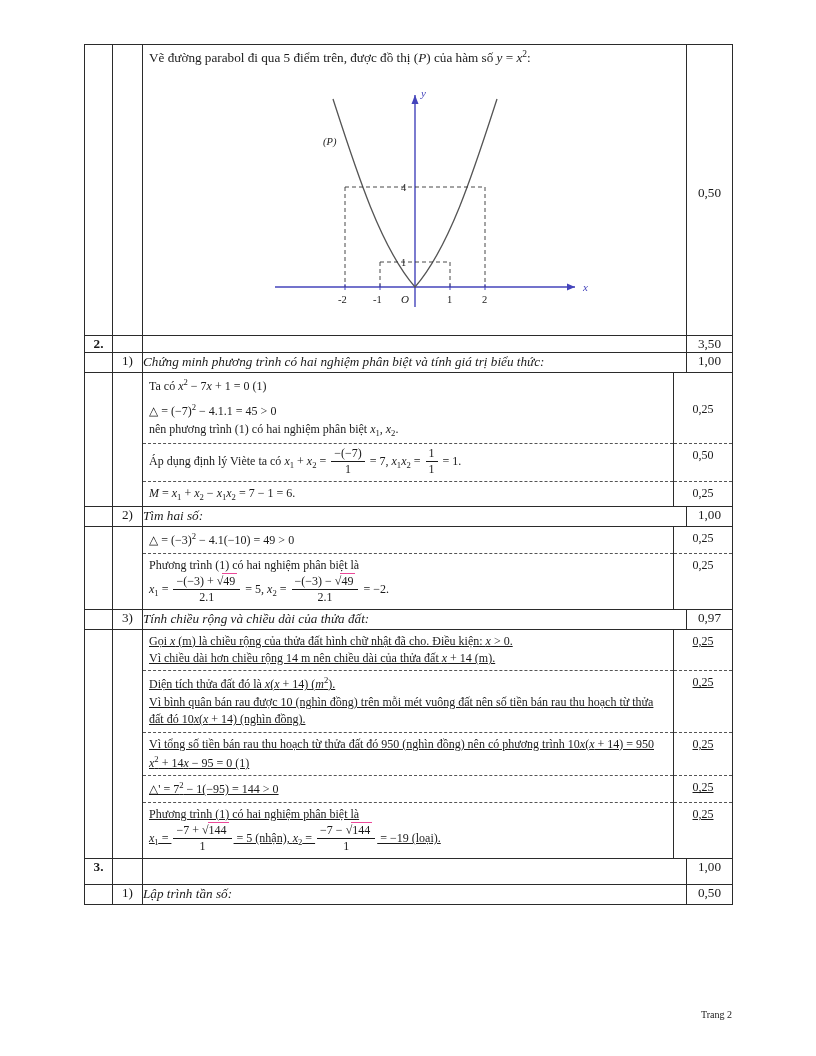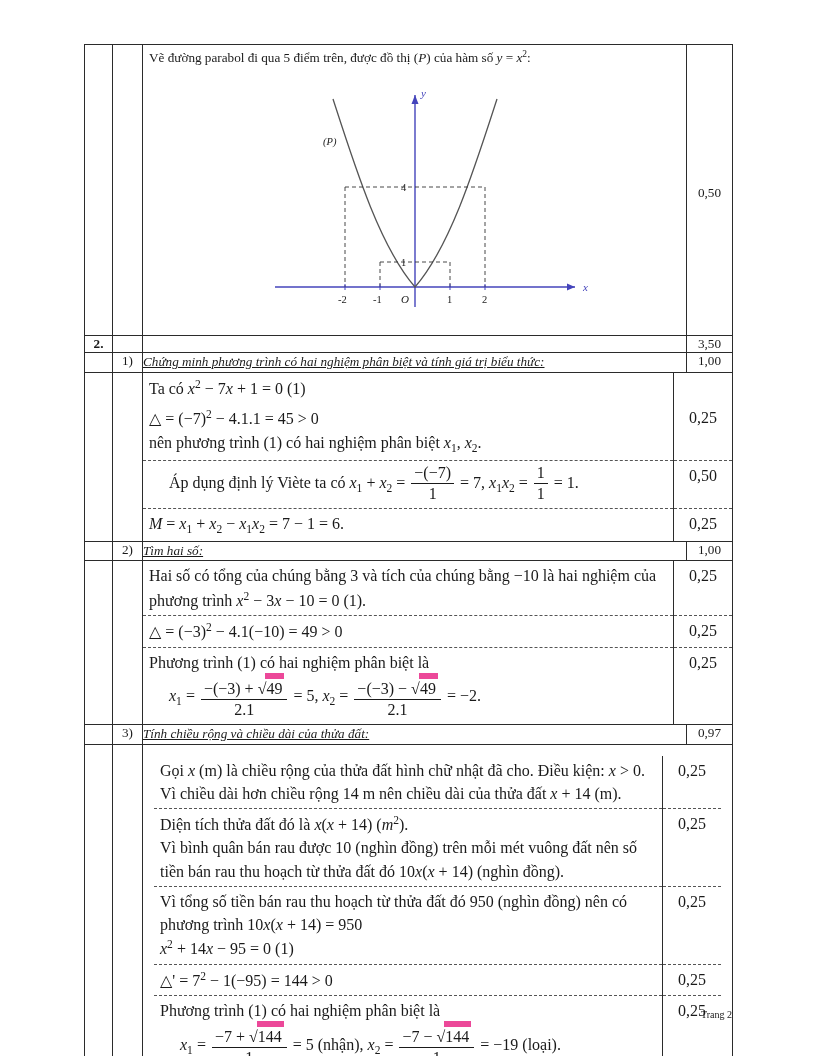--- a/index.html
+++ b/index.html
@@ -57,45 +57,45 @@
     font-size: 13.2px;
     font-weight: bold;
     padding-top: 3px;
   }
   .ctr-plain {
     text-align: center;
     font-size: 13.2px;
     padding-top: 3px;
   }
   .it { font-style: italic; }
-  .ul { text-decoration: underline; }
+  .ul { }
 
   
   table.inner {
     border-collapse: collapse;
     width: 100%;
     table-layout: fixed;
   }
   table.inner td {
     border: none;
     border-bottom: 1px dashed #555;
     padding: 3px 6px 3px 6px;
-    font-size: 16px;
+    font-size: 12px;
     line-height: 1.45;
     vertical-align: top;
   }
   table.inner tr:last-child td {
     border-bottom: none;
   }
   table.inner td.ptc {
     width: 46px;
     border-left: 1px solid #2b2b2b;
     text-align: center;
   }
-  .mathrow { white-space: nowrap; margin-left: 20px; }
+  .mathrow { white-space: nowrap; }
 
   
   .frac {
     display: inline-block;
     vertical-align: middle;
     text-align: center;
     margin: 0 2px;
     position: relative;
     top: -1px;
   }
@@ -107,21 +107,21 @@
   }
   .frac .den {
     display: block;
     padding: 0 3px;
     line-height: 1.25;
   }
   sup.e { font-size: 0.72em; vertical-align: super; }
   sub.e { font-size: 0.72em; vertical-align: sub; }
   .sqrt {
     display: inline-block;
-    border-top: 6px solid #ec4899;
+    border-top: 1px solid #ec4899;
     padding: 0 2px 0 1px;
     margin-left: -1px;
   }
   .radsym { display: inline-block; }
 
   .graph-wrap {
     padding: 6px 0 4px 0;
     text-align: center;
   }
   .footer {
@@ -252,26 +252,20 @@
         <td class="cell-pad it ul">Tìm hai số:</td>
         <td class="pt">1,00</td>
       </tr>
 
       <tr>
         <td></td>
         <td></td>
         <td colspan="2" style="padding:0;">
           <table class="inner">
             <tbody>
-                  <tr>
-              <td>
-                Hai số có tổng của chúng bằng 3 và tích của chúng bằng −10 là hai nghiệm của phương trình <span class="it">x</span><sup class="e">2</sup> − 3<span class="it">x</span> − 10 = 0 (1).
-              </td>
-              <td class="ptc">0,25</td>
-            </tr>
             <tr>
               <td>
                 △ = (−3)<sup class="e">2</sup> − 4.1(−10) = 49 &gt; 0
               </td>
               <td class="ptc">0,25</td>
             </tr>
             <tr>
               <td>
                 Phương trình (1) có hai nghiệm phân biệt là<br>
                 <span class="mathrow"><span class="it">x</span><sub class="e">1</sub> =
@@ -289,21 +283,21 @@
       <tr>
         <td></td>
         <td class="ctr-plain">3)</td>
         <td class="cell-pad it ul">Tính chiều rộng và chiều dài của thửa đất:</td>
         <td class="pt">0,97</td>
       </tr>
 
       <tr>
         <td></td>
         <td></td>
-        <td colspan="2" style="padding:11px;">
+        <td colspan="2" style="padding:0;text-decoration:underline;">
           <table class="inner">
             <tbody>
                   <tr>
               <td>
                 Gọi <span class="it">x</span> (m) là chiều rộng của thửa đất hình chữ nhật đã cho. Điều kiện: <span class="it">x</span> &gt; 0.<br>
                 Vì chiều dài hơn chiều rộng 14 m nên chiều dài của thửa đất <span class="it">x</span> + 14 (m).
               </td>
               <td class="ptc">0,25</td>
             </tr>
             <tr>

